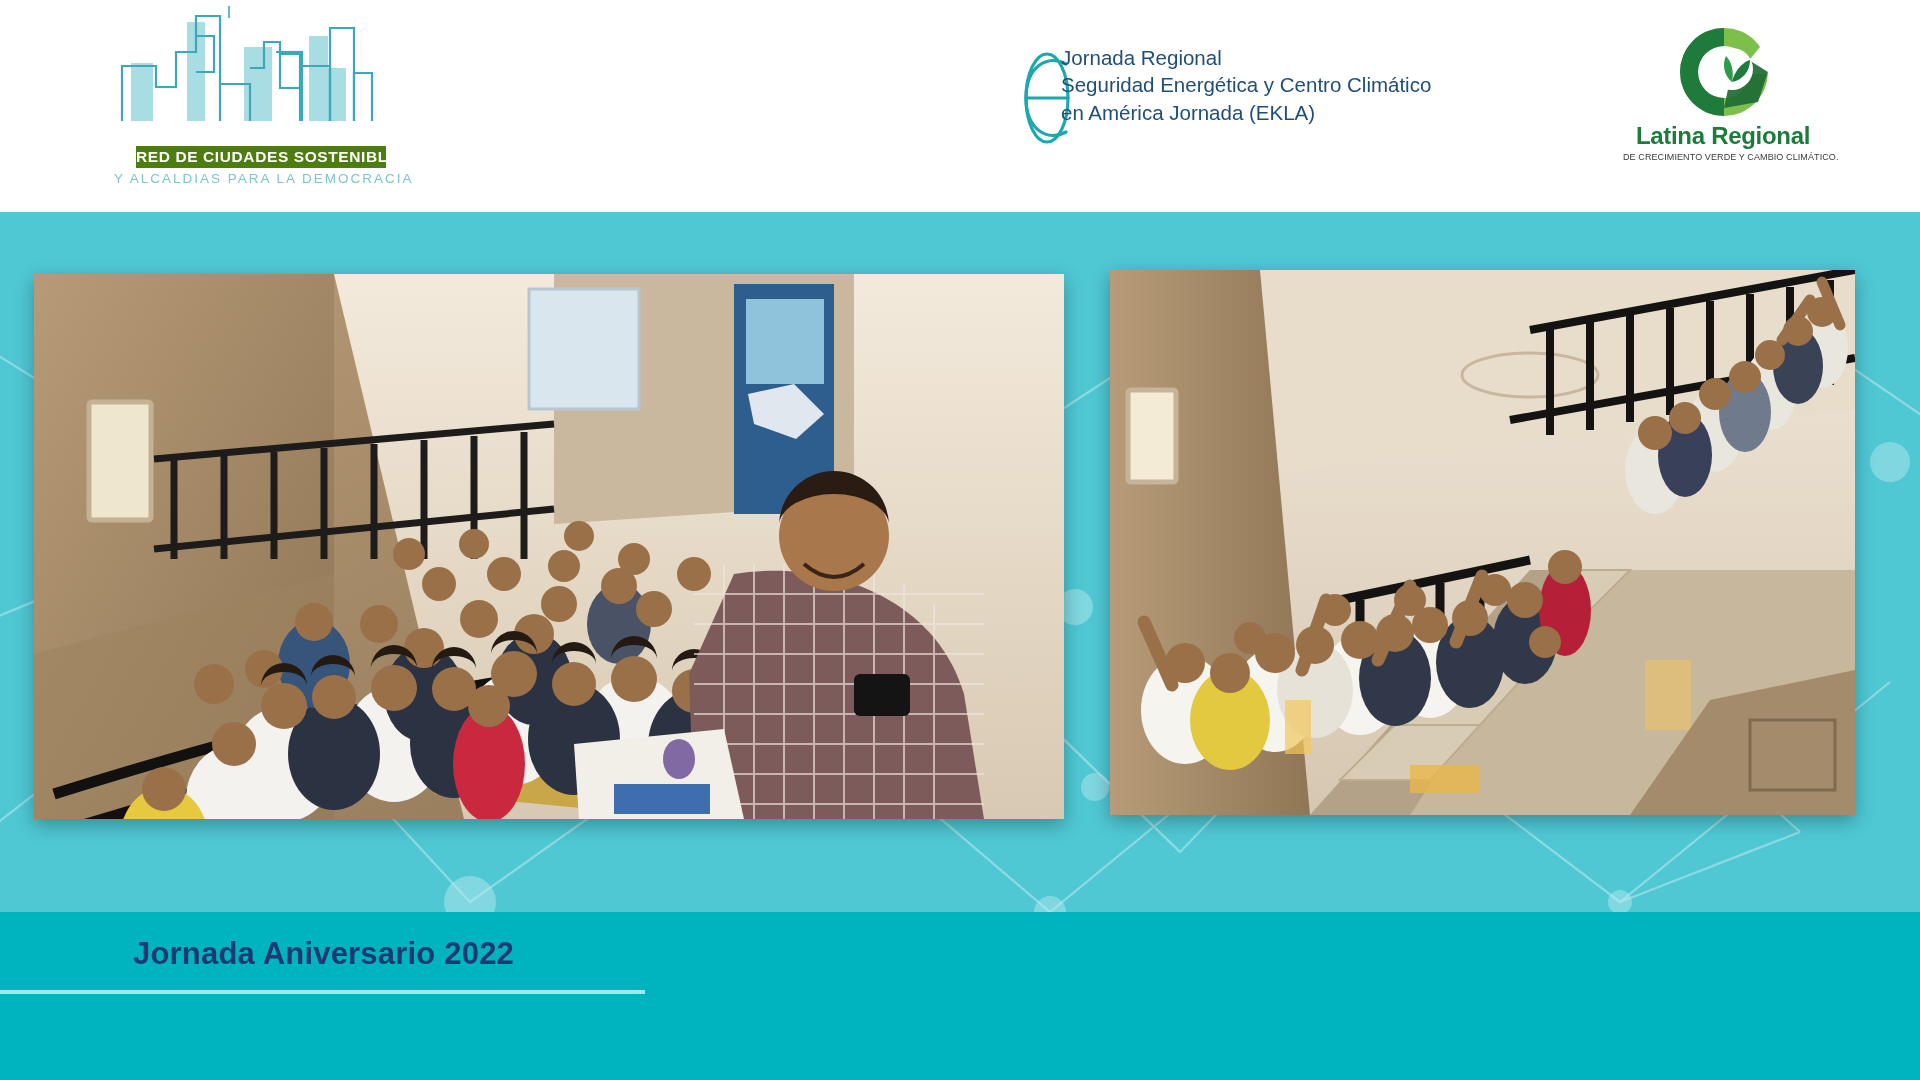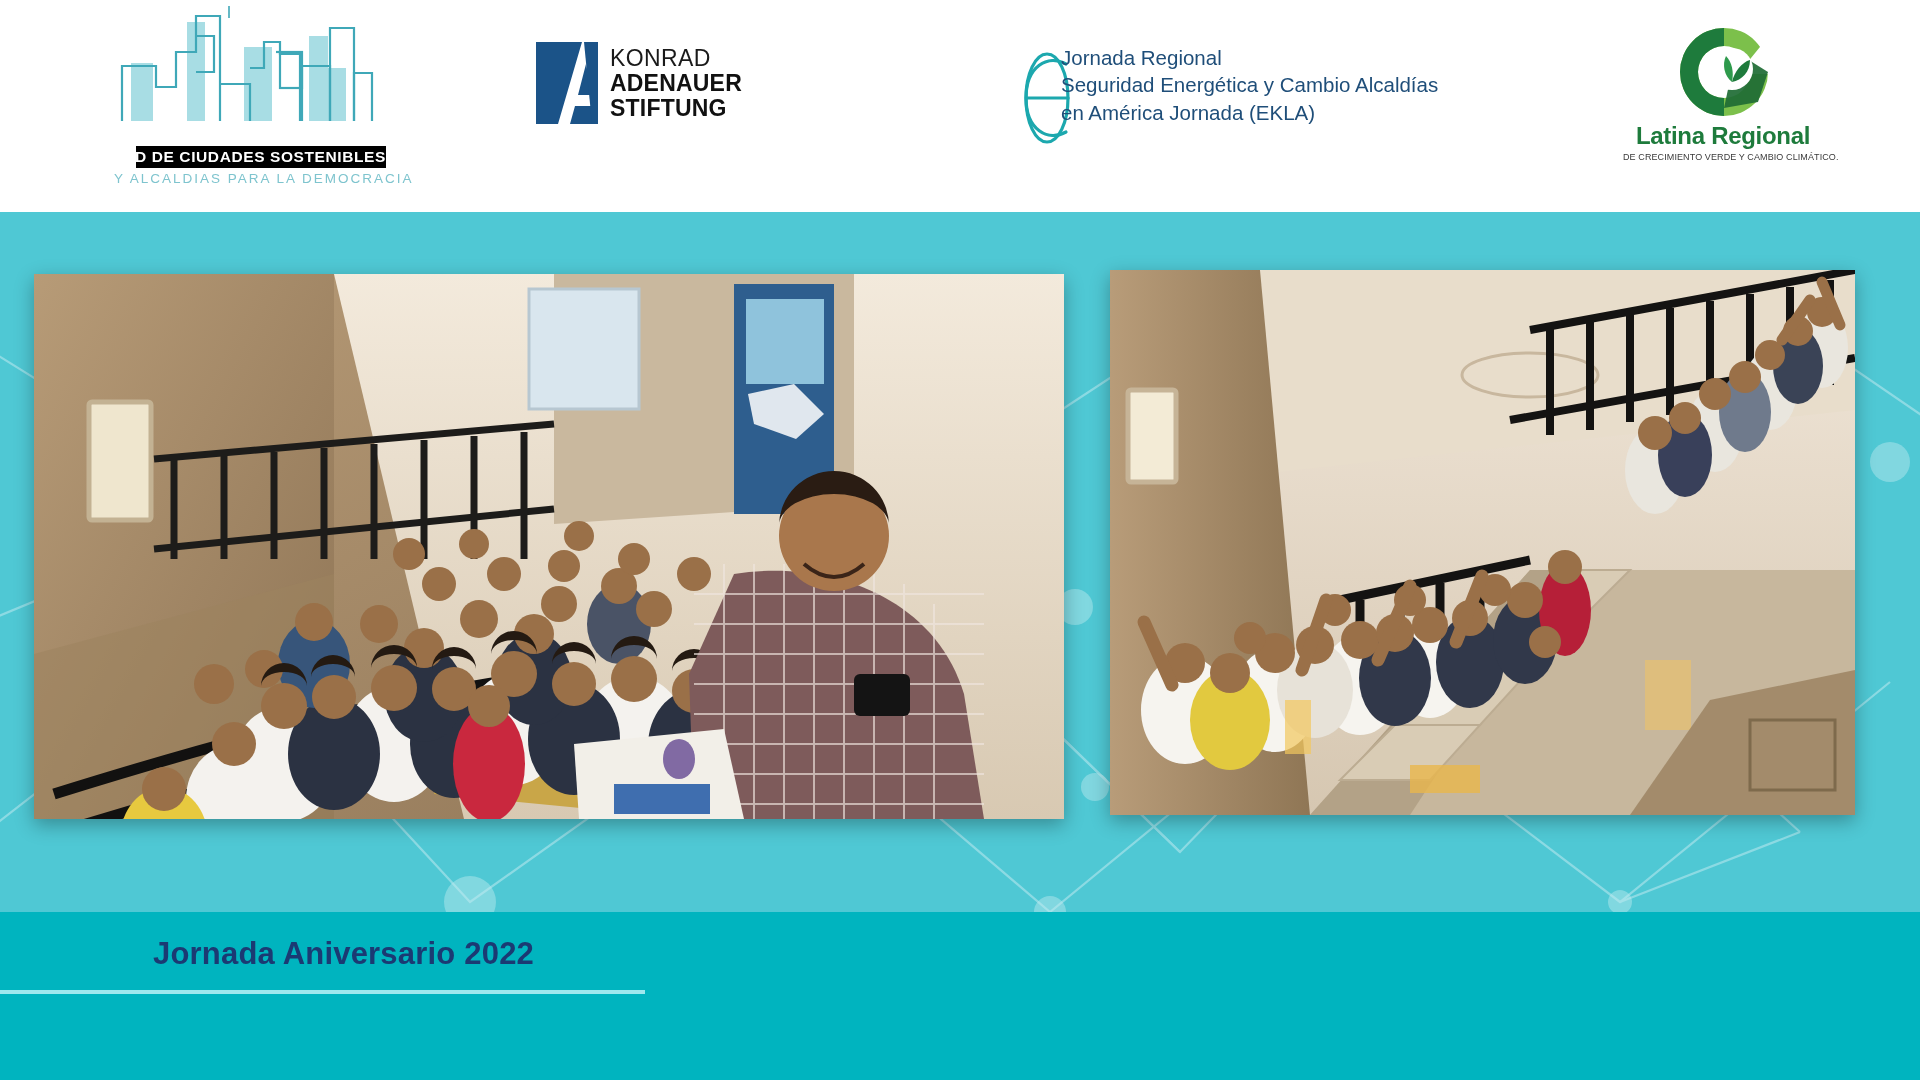--- a/index.html
+++ b/index.html
@@ -15,21 +15,21 @@
     position:absolute; left:0; top:0; width:1920px; height:212px;
     background:#FFFFFF; z-index:5;
   }
   .header-inner { position:relative; width:100%; height:100%; }
 
   
   .rcs-logo { position:absolute; left:104px; top:6px; width:310px; height:192px; }
   .rcs-sky { position:absolute; left:0; top:0; width:310px; height:140px; }
   .rcs-bar {
     position:absolute; left:32px; top:140px; width:250px; height:22px;
-    background:#000000; display:flex; align-items:center; justify-content:flex-end;
+    background:#4d7c0f; display:flex; align-items:center; justify-content:flex-start;
   }
   .rcs-bar span {
     color:#FFFFFF; font-size:15.5px; font-weight:bold; letter-spacing:0.6px;
     white-space:nowrap; font-family:"Liberation Sans", sans-serif;
   }
   .rcs-sub {
     position:absolute; left:10px; top:165px; width:295px; text-align:left;
     color:#7EC4CE; font-size:13.5px; letter-spacing:2.0px; white-space:nowrap;
   }
 
@@ -78,21 +78,21 @@
   .photo-right { left:1110px; top:58px; width:745px; height:545px; }
   .ph-svg { display:block; width:100%; height:100%; }
 
   
   .banner {
     position:absolute; left:0; top:912px; width:1920px; height:168px;
     background:#00B4BF; z-index:5;
   }
   .banner-kicker {
     position:absolute; left:133px; top:24px;
-    color:#1B3A73; font-size:31px; font-weight:bold; letter-spacing:0.2px; white-space:nowrap;margin-left:20px;
+    color:#1B3A73; font-size:31px; font-weight:bold; letter-spacing:0.2px; white-space:nowrap;
   }
   .banner-rule {
     position:absolute; left:0px; top:78px; width:645px; height:4px;
     background:#9EE8EE;
   }
   .banner-title {
     position:absolute; left:133px; top:96px;
     color:#FFFFFF; font-size:41px; font-weight:bold; letter-spacing:0.2px; white-space:nowrap;
     text-shadow:2px 2px 3px rgba(0,0,0,0.22);
   }
@@ -126,44 +126,32 @@
             <path d="M250 115 V67 H268 V115"></path>
           </g>
           <line x1="125" y1="0" x2="125" y2="12" stroke="#3FA8B8" stroke-width="1.6"></line>
         </svg>
         <div class="rcs-bar">
           <span>RED DE CIUDADES SOSTENIBLES</span>
         </div>
         <div class="rcs-sub">Y ALCALDIAS PARA LA DEMOCRACIA</div>
       </div>
 
-      <div class="kas-logo">
-        <svg class="kas-mark" viewBox="0 0 62 82">
-          <rect x="0" y="0" width="62" height="82" fill="#1B5388"></rect>
-          <path d="M46 0 L22 82 L34 82 L39 64 L58 64 L58 53 L42 53 L50 22 L62 82 L62 0 Z" fill="#FFFFFF"></path>
-          <path d="M48 0 L62 0 L62 82 L56 82 Z" fill="#1B5388"></path>
-        </svg>
-        <div class="kas-text">
-          <div class="kas-l1">KONRAD</div>
-          <div class="kas-l2">ADENAUER</div>
-          <div class="kas-l3">STIFTUNG</div>
-        </div>
-      </div>
 
       <div class="ekla">
         <svg class="ekla-mark" viewBox="0 0 58 100">
           <g fill="none" stroke="#1CA8AE" stroke-width="3.2" stroke-linecap="round">
             <ellipse cx="29" cy="50" rx="21" ry="44"></ellipse>
             <path d="M48 16 C30 6 8 18 8 50 C8 82 30 94 48 84"></path>
             <line x1="9" y1="50" x2="50" y2="50"></line>
           </g>
         </svg>
         <div class="ekla-lines">
           <div>Jornada Regional</div>
-          <div>Seguridad Energética y Cambio Alcaldías</div>
+          <div>Seguridad Energética y Centro Climático</div>
           <div>en América Jornada (EKLA)</div>
         </div>
       </div>
 
       <div class="cr-logo">
         <svg class="cr-mark" viewBox="0 0 96 96">
           <path d="M48 4 A44 44 0 1 0 48 92 A44 44 0 0 0 48 4 Z
                    M48 22 A26 26 0 1 1 48 74 A26 26 0 0 1 48 22 Z" fill="#7CC04B"></path>
           <path d="M88 18 L92 18 L92 50 L62 50 Z" fill="#FFFFFF"></path>
           <path d="M48 92 A44 44 0 0 1 48 4 L48 22 A26 26 0 0 0 48 74 Z" fill="#1E7B3C"></path>

